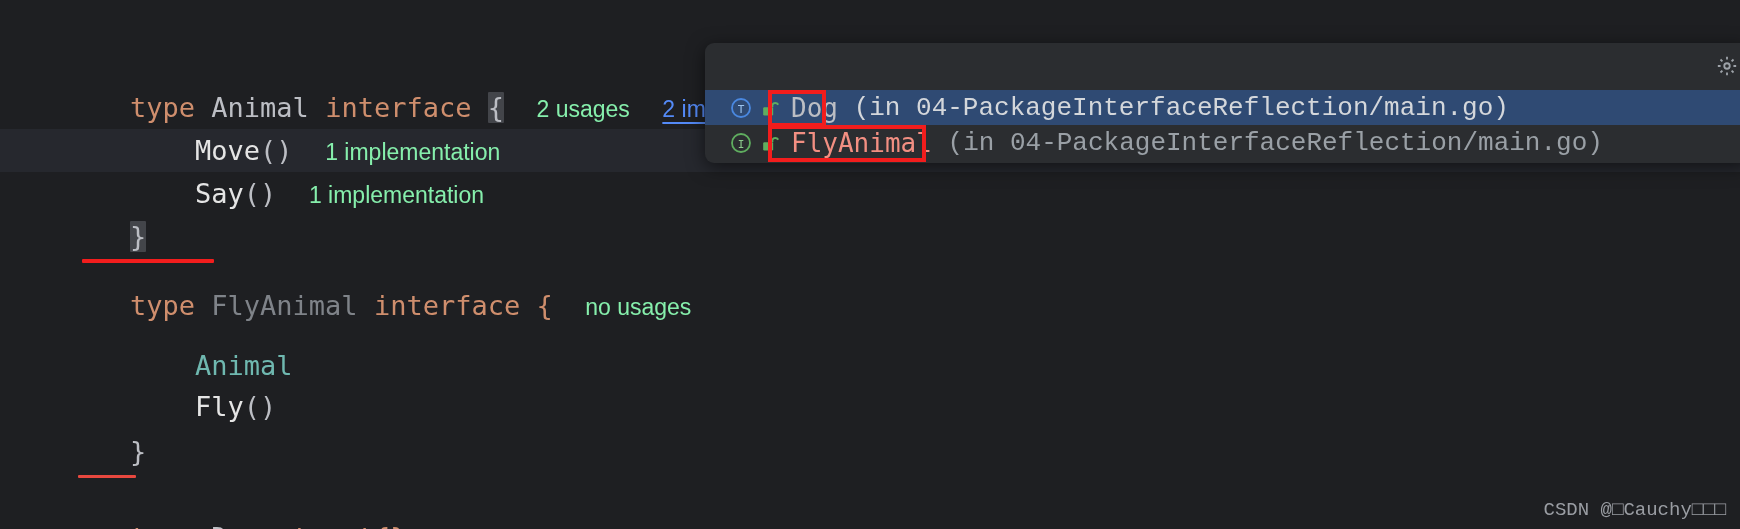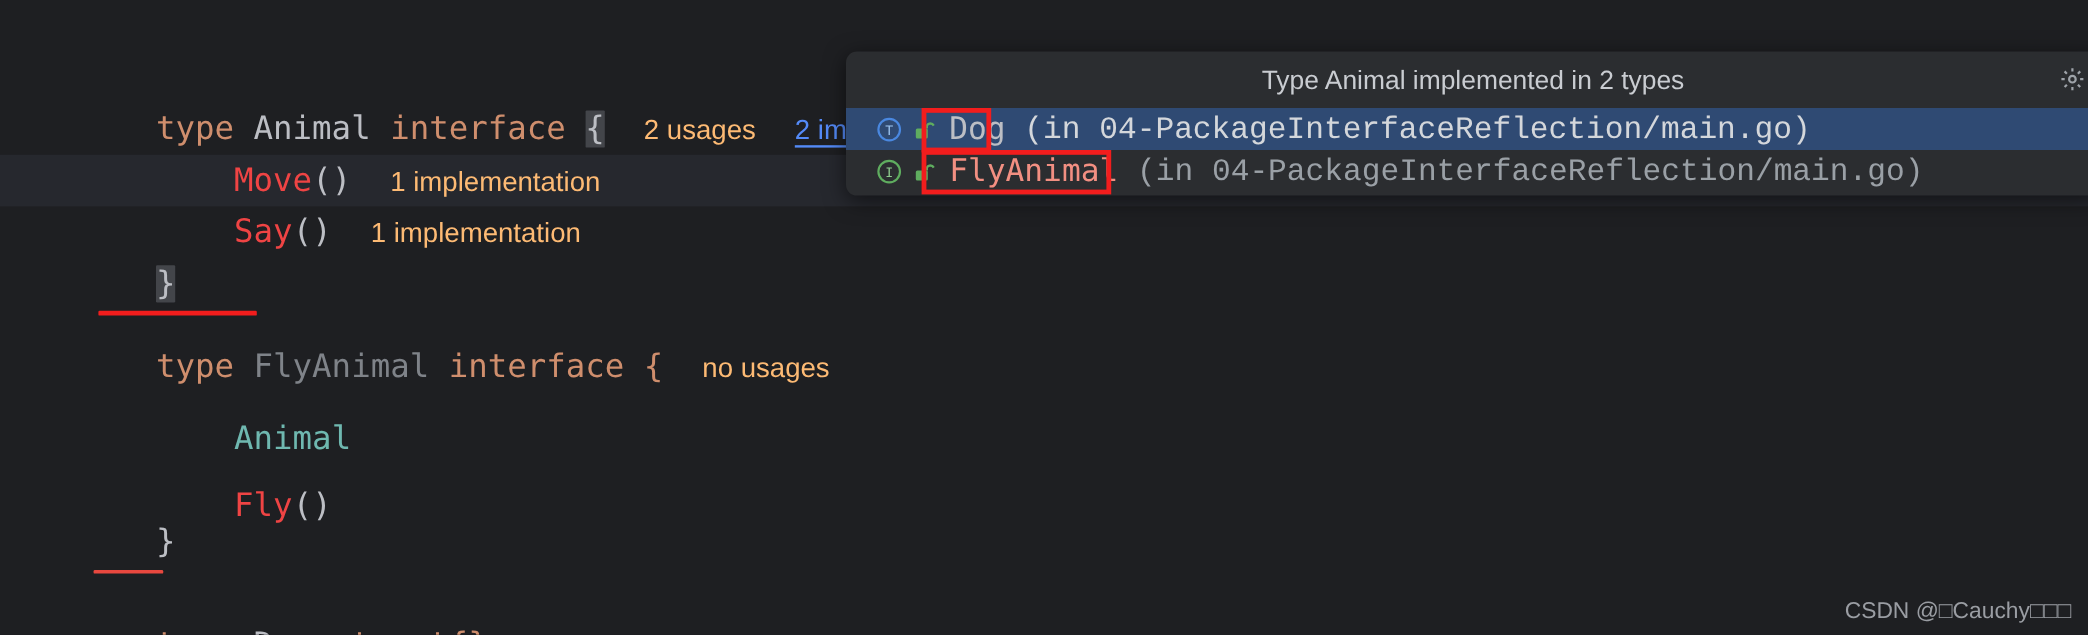--- a/index.html
+++ b/index.html
@@ -36,29 +36,29 @@
     white-space: pre;
     font-family: "DejaVu Sans Mono", monospace;
     font-size: 27px;
     line-height: 43px;
     color: #bcbec4;
   }
   .line .txt { padding-left: 4px; }
 
   .kw      { color: #cf8e6d; }
   .ident   { color: #bcbec4; }
-  .func    { color: #ef4444; }
+  .func    { color: #e5e5e5; }
   .typeref { color: #6fb8b0; }
   .dimname { color: #7f8389; }
   .paren   { color: #bcbec4; }
 
   .hint {
     font-family: "Liberation Sans", sans-serif;
     font-size: 23px;
-    color: #fdba74;
+    color: #86efac;
   }
   .link {
     font-family: "Liberation Sans", sans-serif;
     font-size: 23px;
     color: #548af7;
     text-decoration: underline;
     text-underline-offset: 5px;
   }
 
   
@@ -156,21 +156,21 @@
   .row-name { color: #bcbec4; }
   .row-name.salmon { color: #f28f82; }
   .row-loc { color: #9aa0a6; font-family: Liberation Mono, monospace; }
   .popup-row.selected .row-loc { color: #d4d7db; }
 
   
   .watermark {
     position: absolute;
     right: 14px;
     bottom: 8px;
-    font-family: Liberation Sans, sans-serif;
+    font-family: Liberation Mono, monospace;
     font-size: 19px;
     color: #9a9da3;
     white-space: pre;
   }
 </style>
 </head>
 <body>
 
 <div id="root">
 
@@ -207,21 +207,21 @@
         <span class="kw">type </span><span class="dimname">FlyAnimal </span><span class="kw">interface </span><span class="kw">{</span><span>  </span><span class="hint">no usages</span>
       </span>
     </div>
 
     <div class="line" style="top:258px;">
       <span class="txt">
         <span>    </span><span class="typeref">Animal</span>
       </span>
     </div>
 
-    <div class="line" style="top:314px;">
+    <div class="line" style="top:299px;">
       <span class="txt">
         <span>    </span><span class="func">Fly</span><span class="paren">()</span>
       </span>
     </div>
 
     <div class="line" style="top:344px;">
       <span class="txt">
         <span class="ident">}</span>
       </span>
     </div>
@@ -230,21 +230,20 @@
       <span class="txt">
         <span class="kw">type </span><span class="ident">Dog </span><span class="kw">struct{}</span><span>  </span><span class="hint">4 usages</span>
       </span>
     </div>
 
   </div>
 
   <div class="popup">
 
     <div class="popup-header">
-      <span>Type Animal implemented in 2 types</span>
       <span class="popup-gear">
         <svg viewBox="0 0 24 24" width="22" height="22" fill="none" stroke="#9ea3a9" stroke-width="2">
           <circle cx="12" cy="12" r="3"></circle>
           <path d="M12 2v3M12 19v3M2 12h3M19 12h3M4.9 4.9l2.1 2.1M17 17l2.1 2.1M19.1 4.9L17 7M7 17l-2.1 2.1"></path>
         </svg>
       </span>
     </div>
 
     <div class="popup-list">
 

